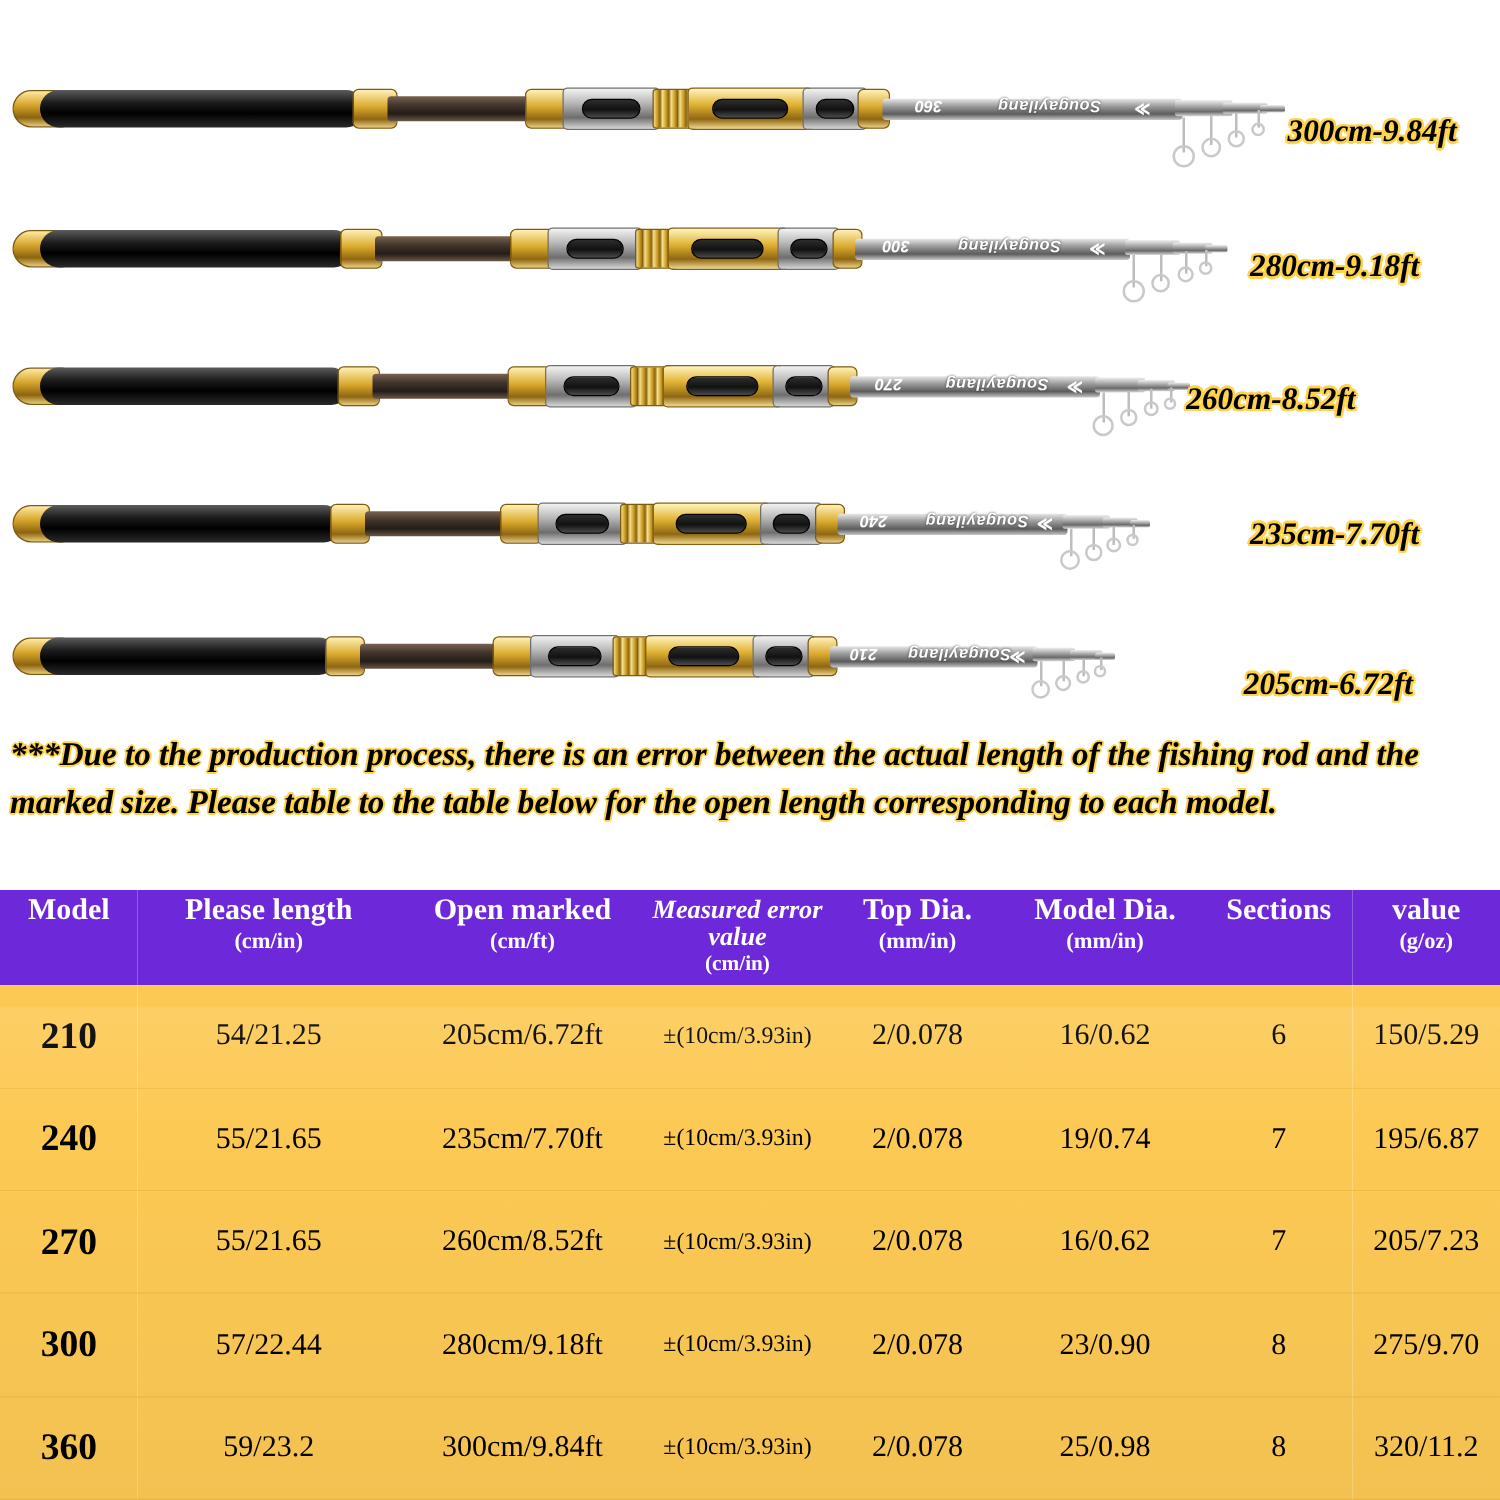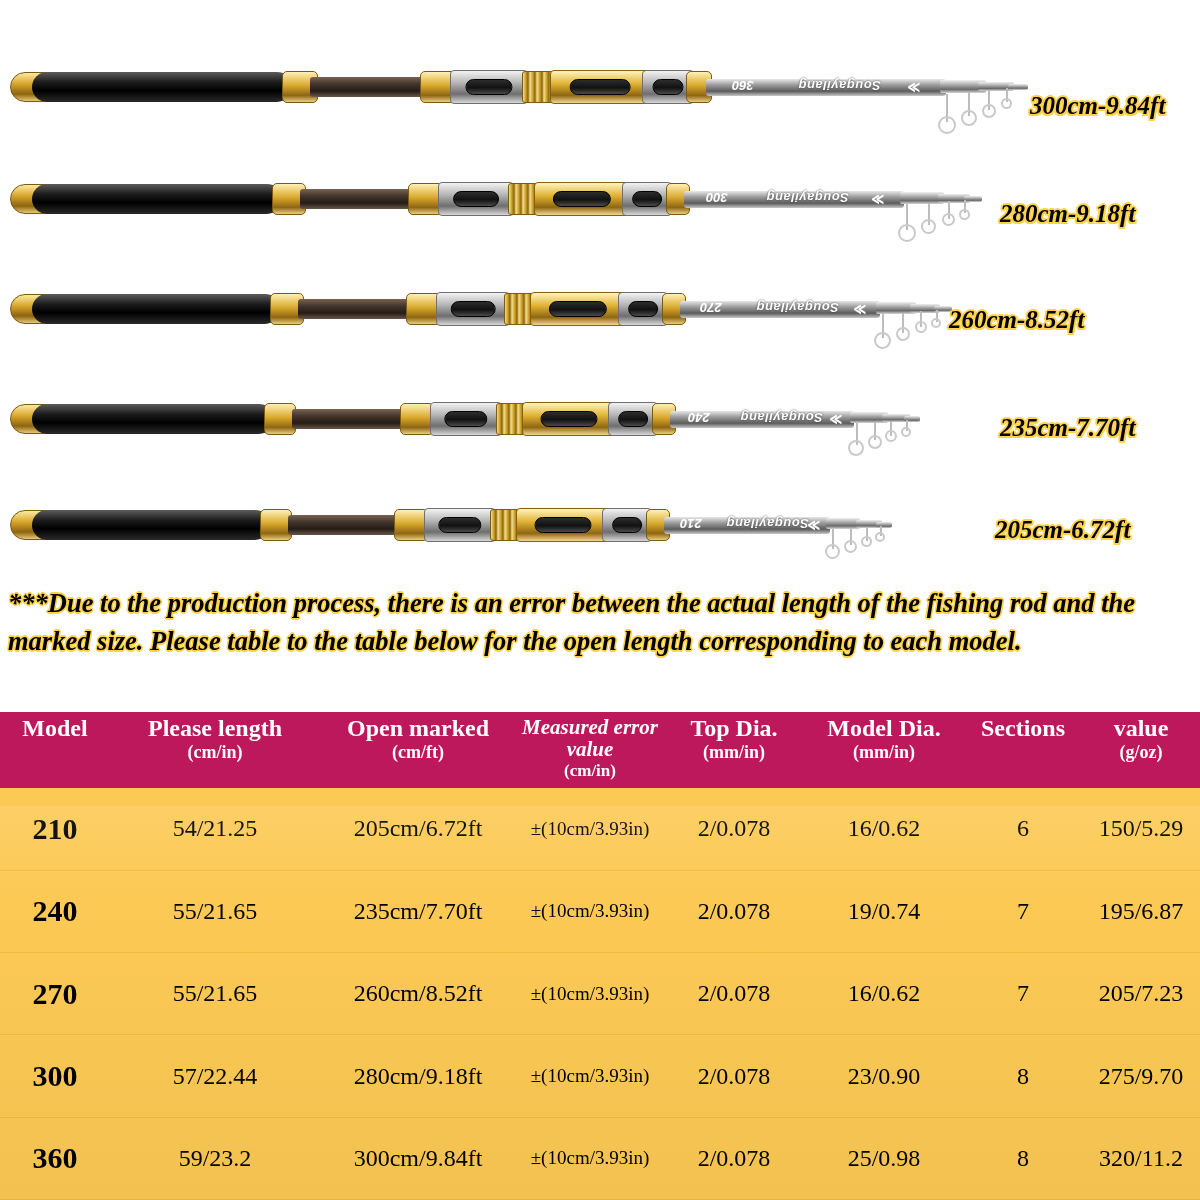--- a/index.html
+++ b/index.html
@@ -178,21 +178,21 @@
   
   #spec-table {
     position:absolute;
     top:712px; left:0;
     width:1200px;
     height:488px;
     border-collapse:collapse;
     table-layout:fixed;
   }
   #spec-table thead th {
-    background:#be185d;
+    background:#6d28d9;
     color:#ffffff;
     font-family:"Liberation Serif", serif;
     font-weight:bold;
     font-size:24px;
     padding:4px 2px 8px 2px;
     vertical-align:top;
     text-align:center;
     line-height:1.05;
   }
   #spec-table thead th .sub {
@@ -417,21 +417,21 @@
       <div class="tip" style="left:866px; top:26px; width:16px; height:6px;"></div>
       <div class="guide-leg" style="left:822px; top:33px; height:20px;"></div>
       <div class="guide" style="left:815px; top:48px; width:15px; height:15px;"></div>
       <div class="guide-leg" style="left:840px; top:32px; height:17px;"></div>
       <div class="guide" style="left:834px; top:44px; width:13px; height:13px;"></div>
       <div class="guide-leg" style="left:856px; top:31px; height:14px;"></div>
       <div class="guide" style="left:851px; top:40px; width:11px; height:11px;"></div>
       <div class="guide-leg" style="left:870px; top:30px; height:10px;"></div>
       <div class="guide" style="left:865px; top:36px; width:10px; height:10px;"></div>
     </div>
-    <span class="len-label" style="left:995px; top:38px;">205cm-6.72ft</span>
+    <span class="len-label" style="left:995px; top:56px;">205cm-6.72ft</span>
   </div>
 </div>
 
 <div id="note">***Due to the production process, there is an error between the actual length of the fishing rod and the marked size. Please table to the table below for the open length corresponding to each model.</div>
 
 <table id="spec-table">
   <colgroup>
     <col style="width:110px">
     <col style="width:210px">
     <col style="width:196px">

